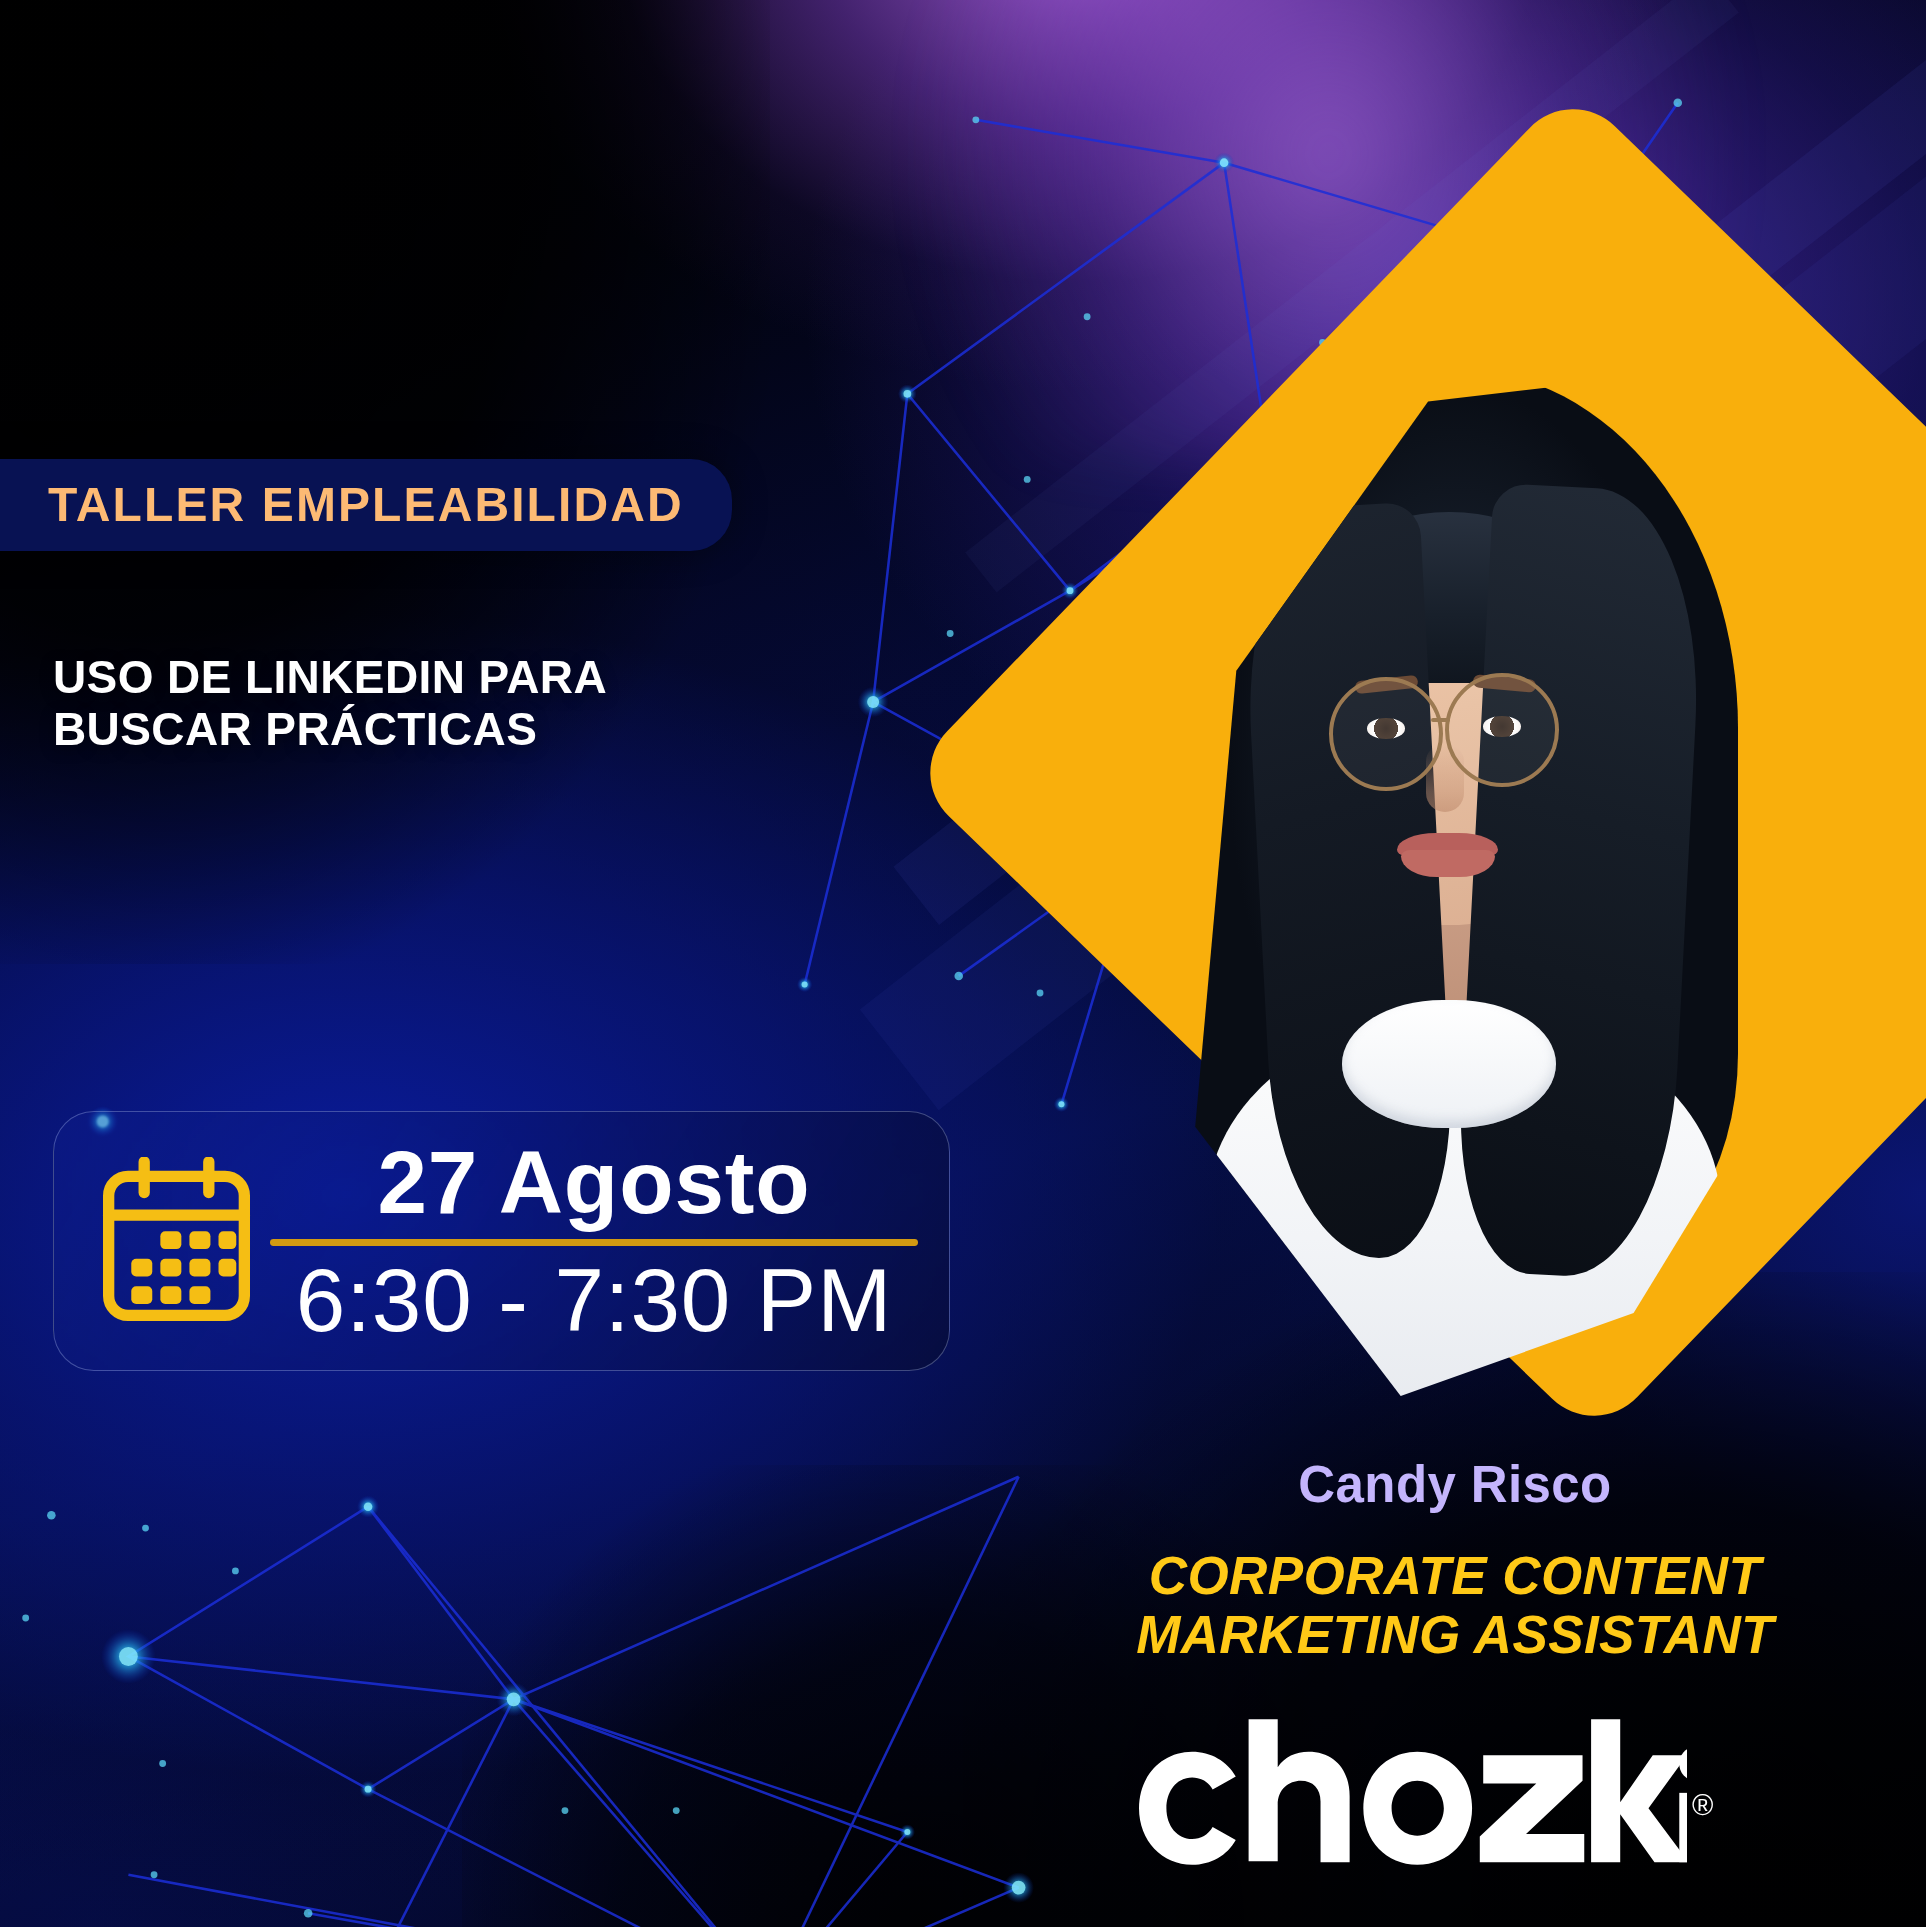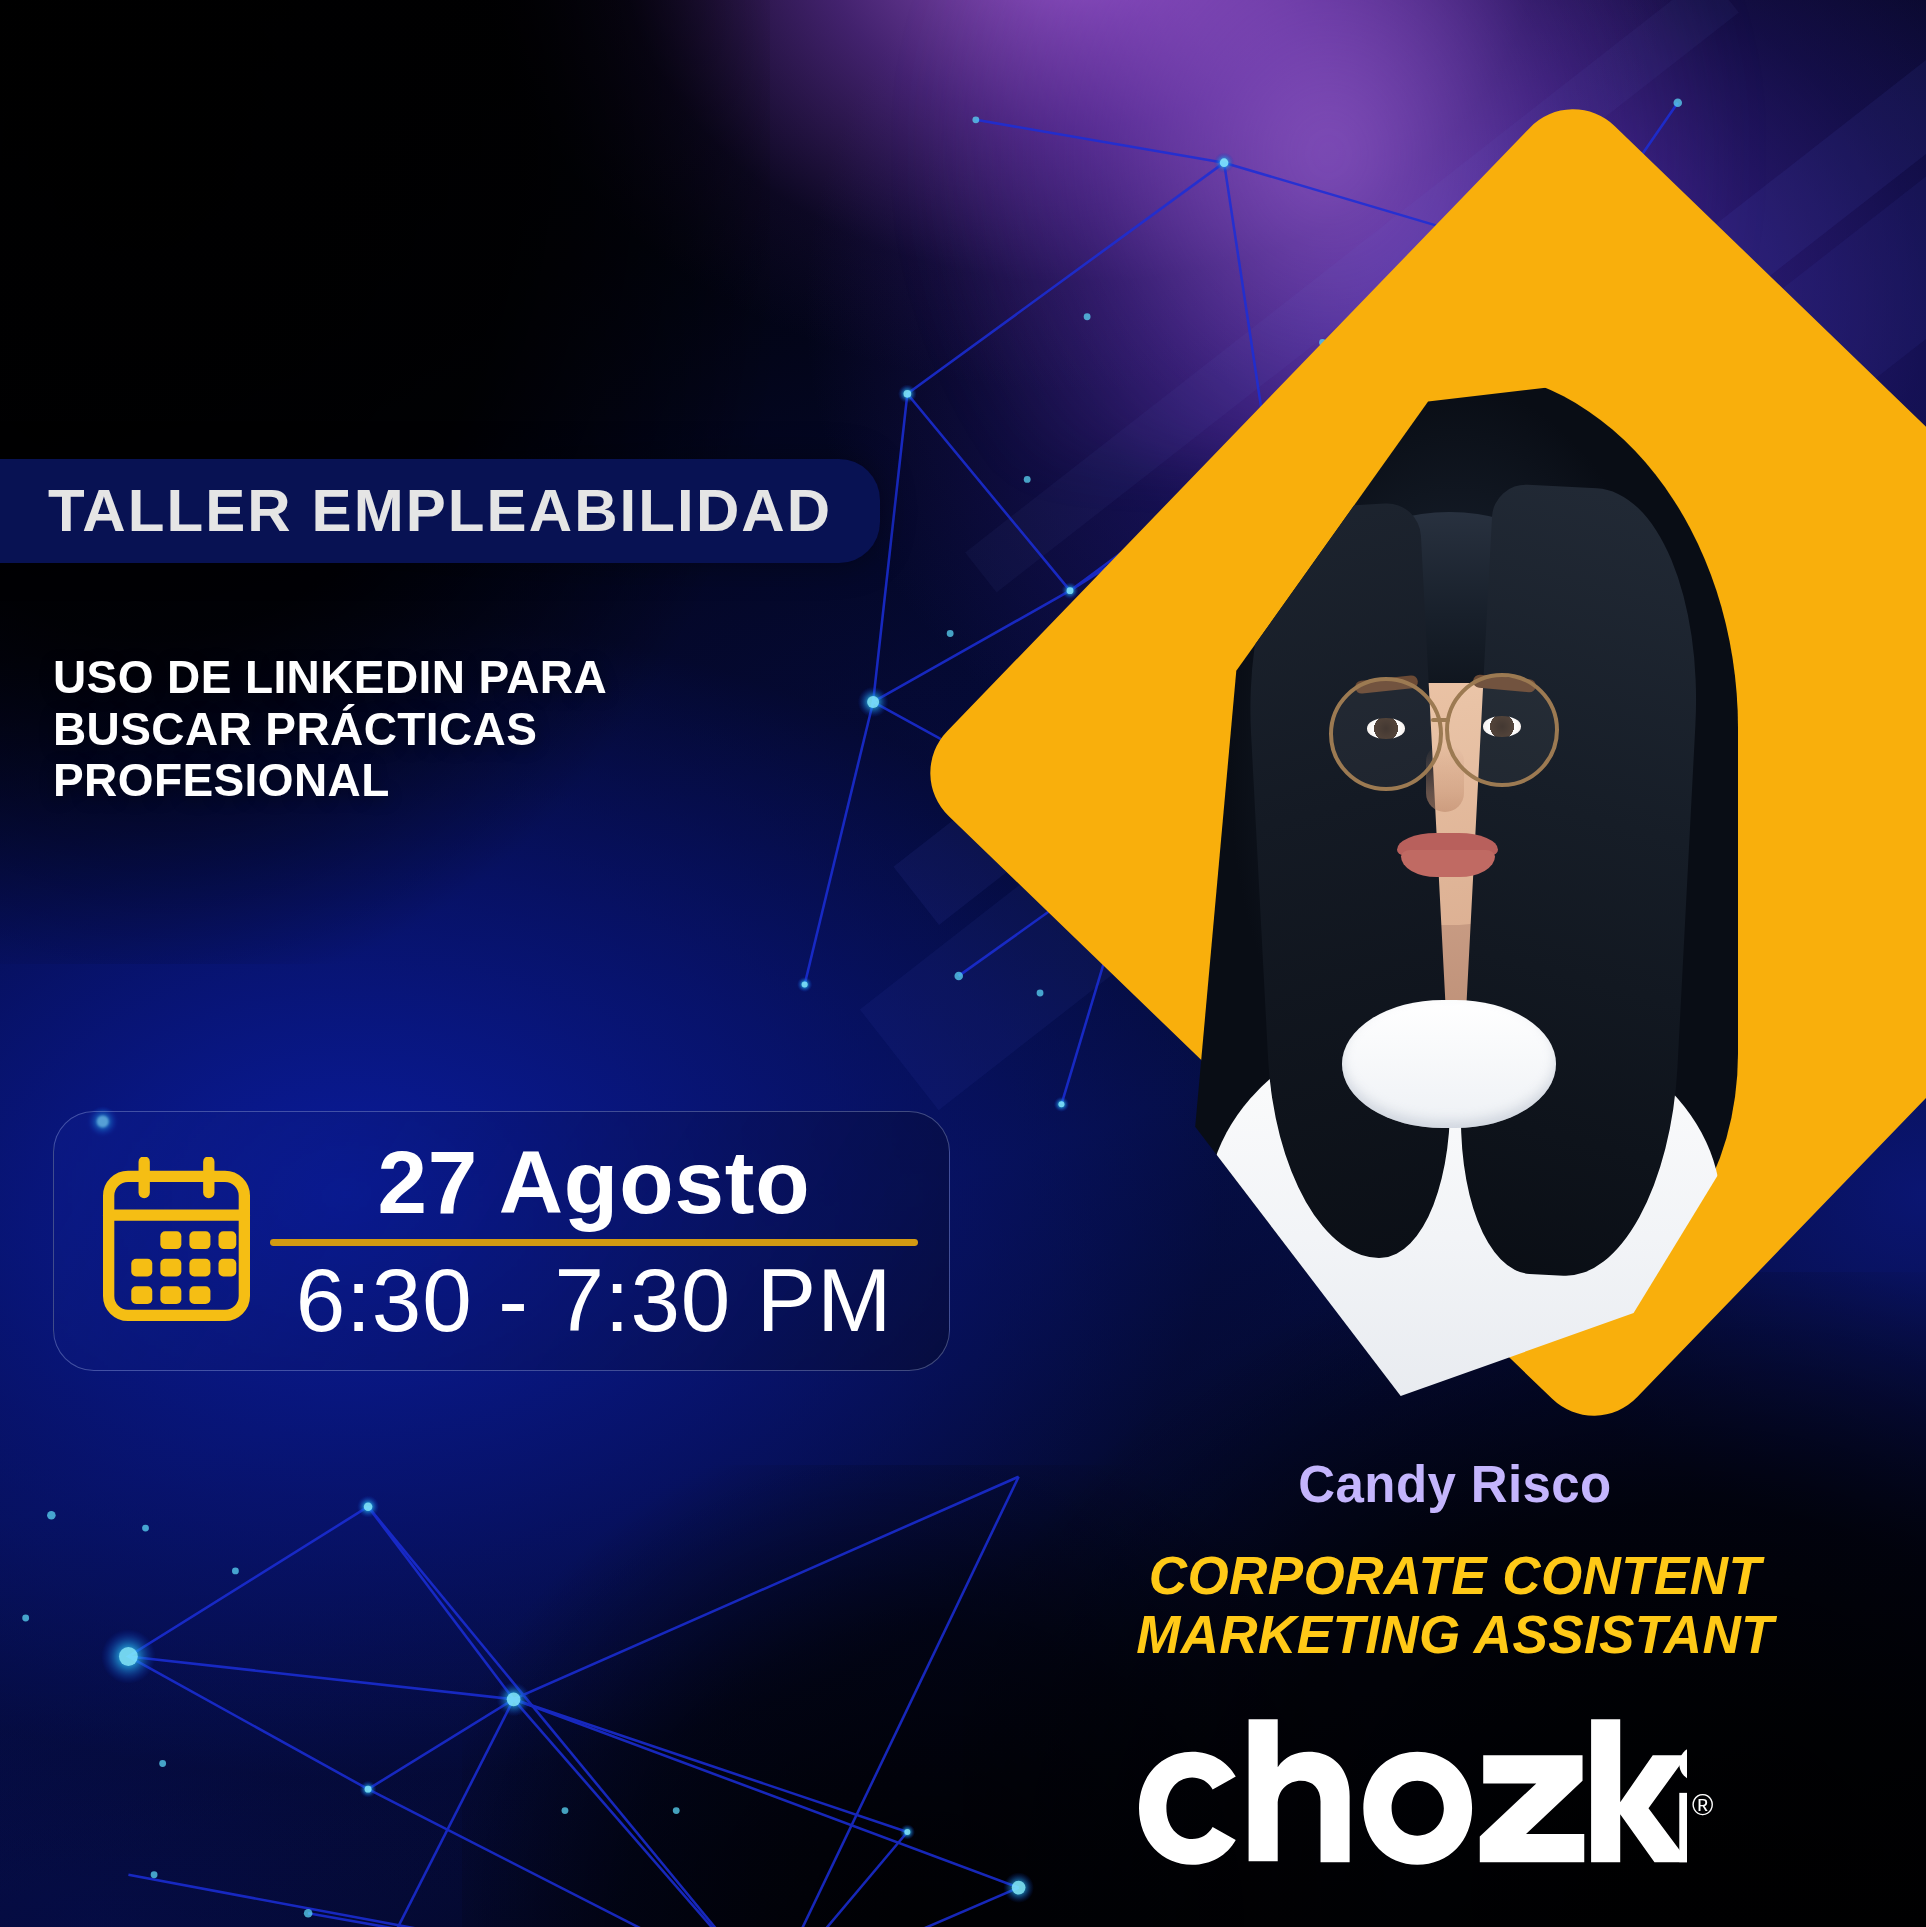--- a/index.html
+++ b/index.html
@@ -184,22 +184,22 @@
   .badge {
     position: absolute;
     left: -34px;
     top: 459px;
     padding: 22px 48px 22px 82px;
     background: #081253;
     border-radius: 0 41px 41px 0;
     box-shadow: 0 0 34px rgba(0,0,0,0.35);
   }
   .badge-text {
-    color: #e5e5e5;
-    font-size: 60px;
+    color: #fdba74;
+    font-size: 48px;
     font-weight: 700;
     letter-spacing: 2.1px;
     line-height: 1;
     white-space: nowrap;
   }
 
   
   .headline {
     position: absolute;
     left: 53px;
@@ -463,21 +463,20 @@
     <div class="p-glasses-bridge"></div>
   </div>
 
   <div class="badge">
     <div class="badge-text">TALLER EMPLEABILIDAD</div>
   </div>
 
   <div class="headline">
     <span class="hl-line">USO DE LINKEDIN PARA</span>
     <span class="hl-line">BUSCAR PRÁCTICAS</span>
-    <span class="hl-line">PROFESIONAL</span>
   </div>
 
   <div class="date-card">
     <svg class="cal-icon" viewBox="0 0 100 104">
       <g fill="none" stroke="#F5BE14" stroke-width="7" stroke-linecap="round" stroke-linejoin="round">
         <rect x="8" y="12" width="84" height="86" rx="12"></rect>
         <line x1="8" y1="36" x2="92" y2="36"></line>
         <line x1="30" y1="3" x2="30" y2="22"></line>
         <line x1="70" y1="3" x2="70" y2="22"></line>
       </g>

